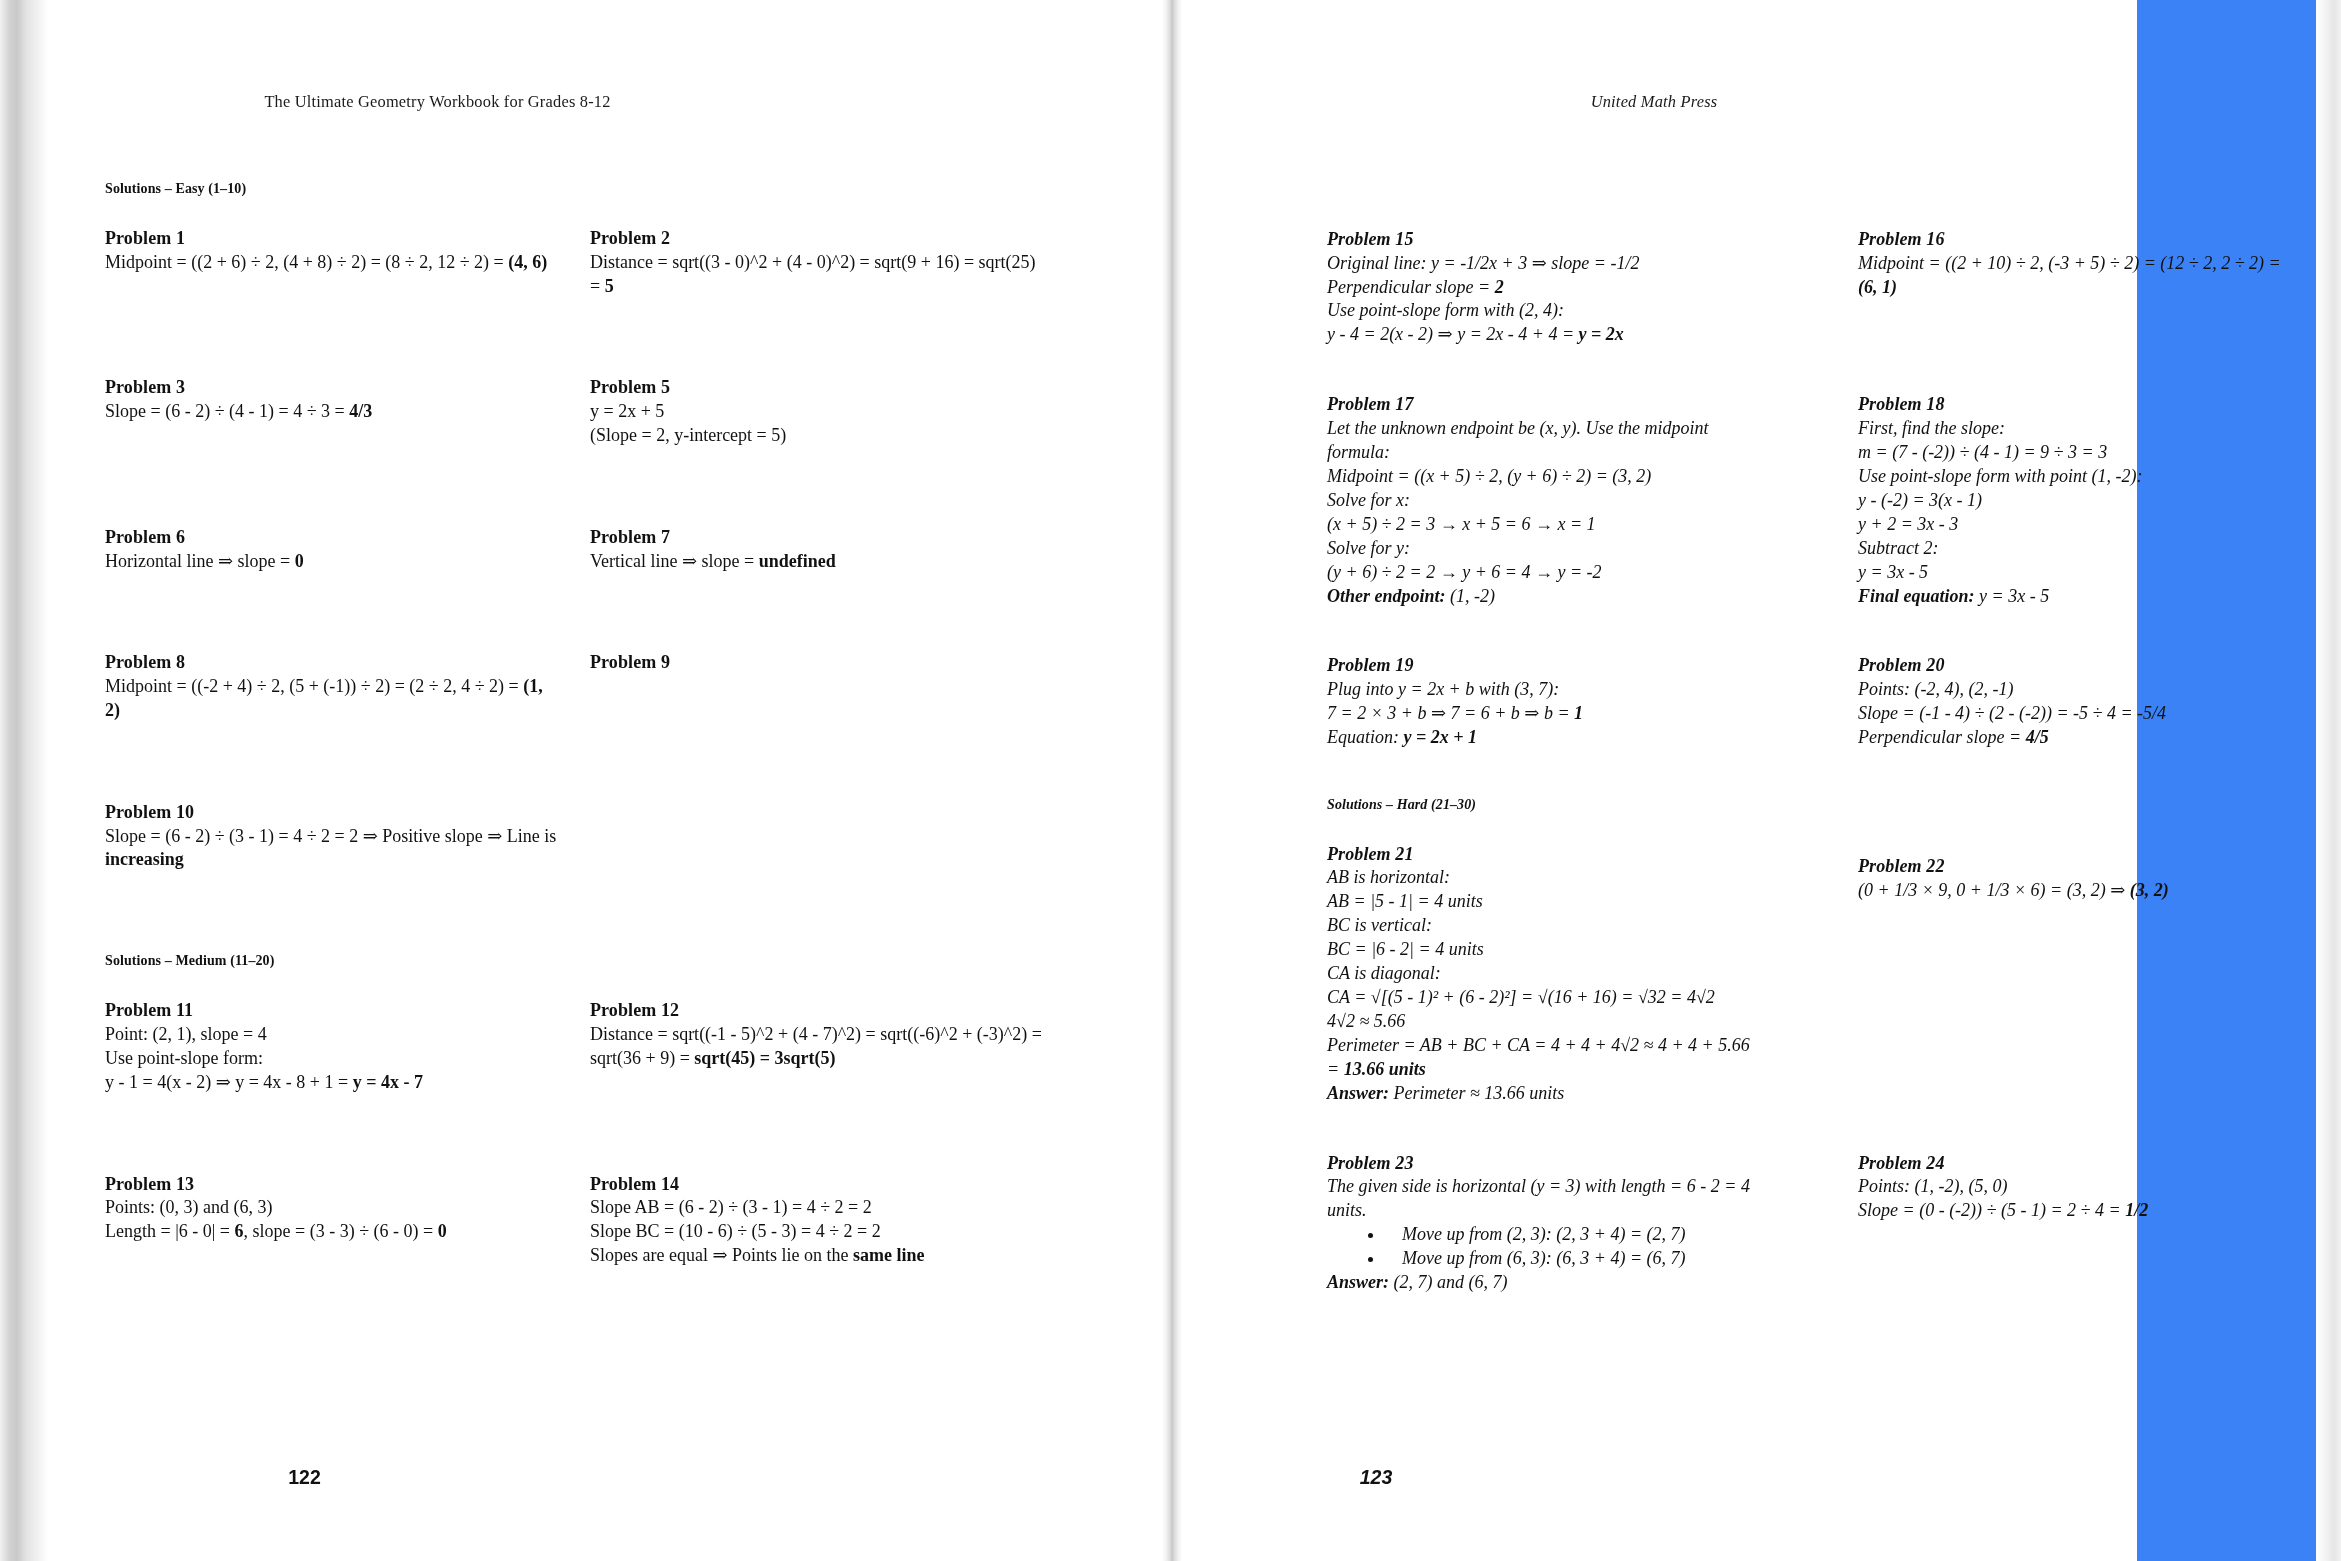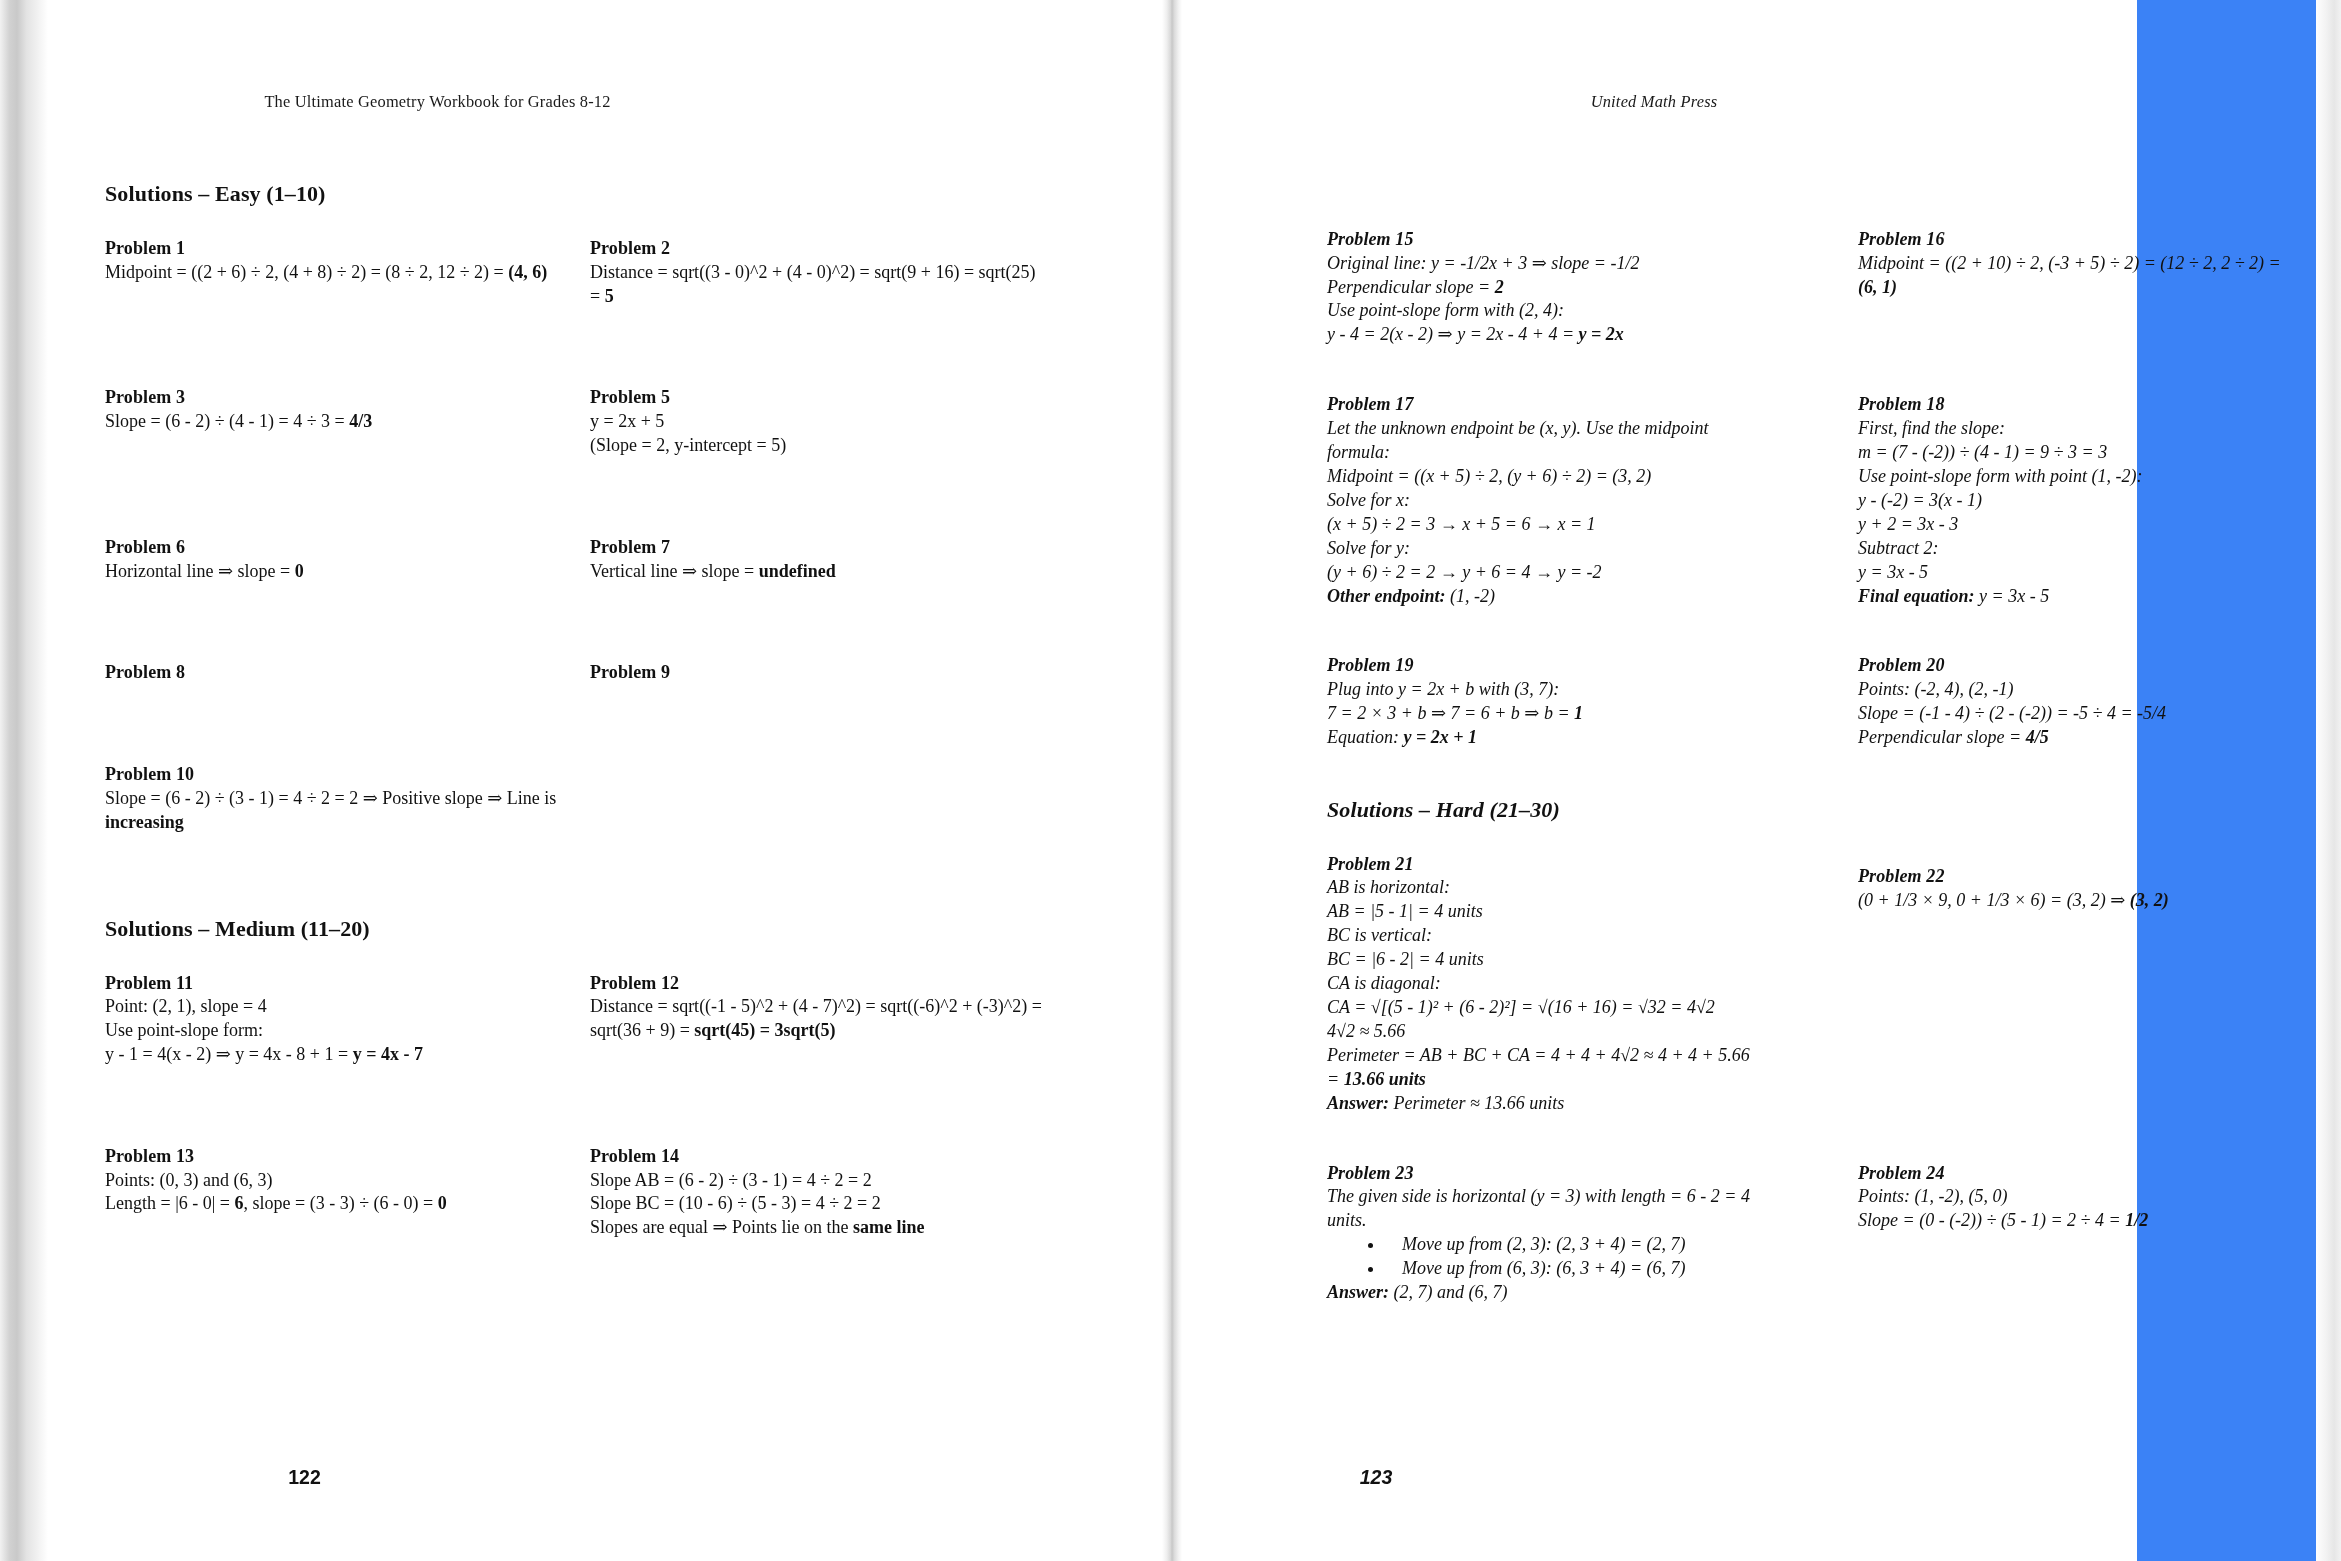--- a/index.html
+++ b/index.html
@@ -119,21 +119,21 @@
 
   h1.chapter-title {
     font-size: 26px;
     font-weight: bold;
     line-height: 1.45;
     margin: 0 0 44px 0;
     letter-spacing: 0.1px;
   }
 
   .section-head {
-    font-size: 22px;
+    font-size: 14px;
     font-weight: bold;
     margin: 0 0 31px 0;
     letter-spacing: 0.1px;
   }
   .section-head.spaced-top { margin-top: 34px; }
 
   
   .grid {
     display: grid;
     grid-template-columns: 453px 453px;
@@ -222,20 +222,21 @@
           <p class="problem-body"><span>Horizontal line ⇒ slope = </span><b>0</b></p>
         </div>
 
         <div class="problem">
           <div class="problem-title">Problem 7</div>
           <p class="problem-body"><span>Vertical line ⇒ slope = </span><b>undefined</b></p>
         </div>
 
         <div class="problem">
           <div class="problem-title">Problem 8</div>
+          <p class="problem-body"><span>Midpoint = ((-2 + 4) ÷ 2, (5 + (-1)) ÷ 2) = (2 ÷ 2, 4 ÷ 2) = </span><b>(1, 2)</b></p>
         </div>
 
         <div class="problem">
           <div class="problem-title">Problem 9</div>
         </div>
 
         <div class="problem">
           <div class="problem-title">Problem 10</div>
           <p class="problem-body"><span>Slope = (6 - 2) ÷ (3 - 1) = 4 ÷ 2 = 2 ⇒ Positive slope ⇒ Line is </span><b>increasing</b></p>
         </div>

